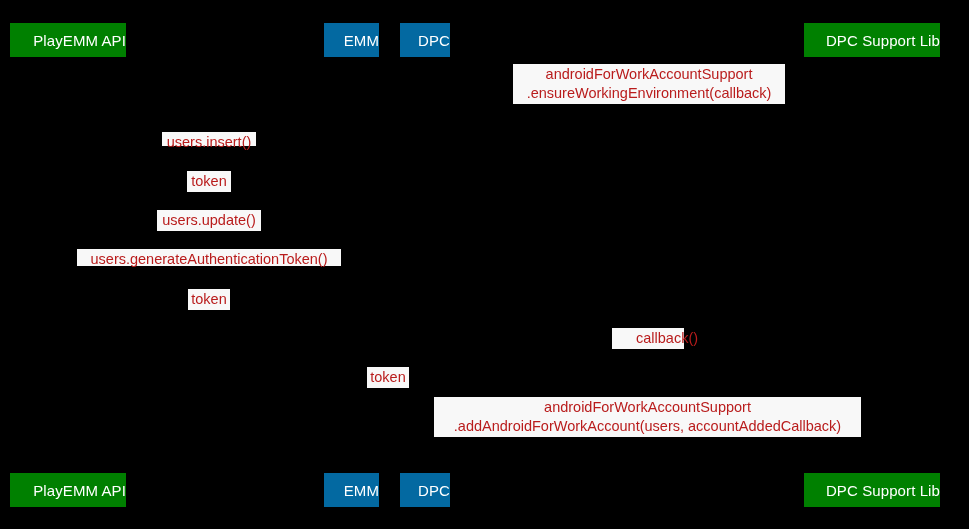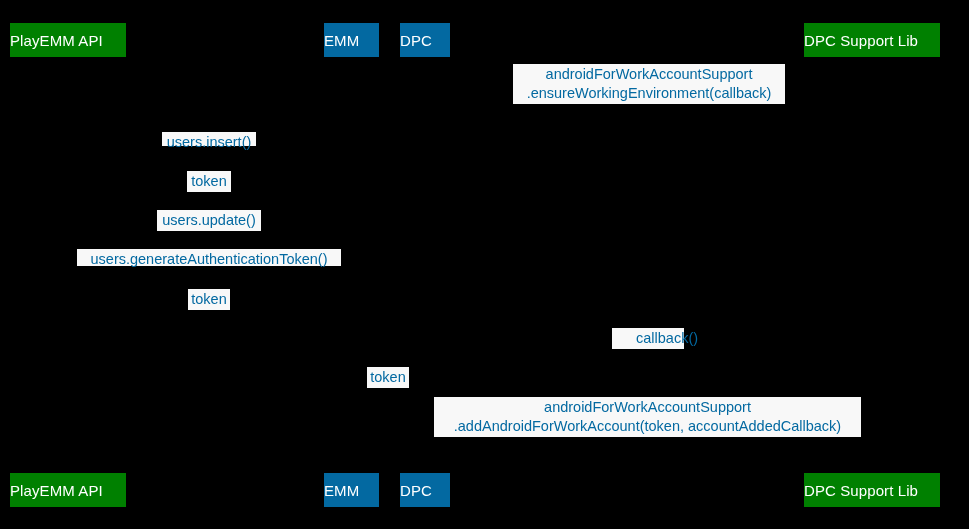--- a/index.html
+++ b/index.html
@@ -12,35 +12,35 @@
     width: 969px;
     height: 529px;
     background: #000000;
     font-family: "Liberation Sans", sans-serif;
     overflow: hidden;
   }
   .participant {
     position: absolute;
     display: flex;
     align-items: center;
-    justify-content: flex-start;
+    justify-content: flex-end;
     color: #ffffff;
     font-size: 15px;
     line-height: 1;
     letter-spacing: 0.1px;
     box-sizing: border-box;
     white-space: nowrap;
   }
   .participant.green { background: #008000; }
   .participant.blue  { background: #0369a1; }
 
   .msg {
     position: absolute;
     background: #f8f8f8;
-    color: #0369a1;
+    color: #b91c1c;
     font-size: 14.5px;
     line-height: 19px;
     text-align: center;
     white-space: pre;
     box-sizing: border-box;
     padding: 1px 2px;
   }
   .msg.two-line {
     line-height: 19px;
   }
@@ -76,14 +76,14 @@
       <span>DPC Support Lib</span>
     </div>
     <div class="msg two-line" style="left: 513px; top: 64px; width: 272px; height: 40px;"><span class="msg-line">androidForWorkAccountSupport</span><span class="msg-line">.ensureWorkingEnvironment(callback)</span></div>
     <div class="msg" style="left: 162px; top: 132px; width: 94px; height: 14px;"><span class="msg-line">users.insert()</span></div>
     <div class="msg" style="left: 187px; top: 171px; width: 44px; height: 21px;"><span class="msg-line">token</span></div>
     <div class="msg" style="left: 157px; top: 210px; width: 104px; height: 21px;"><span class="msg-line">users.update()</span></div>
     <div class="msg" style="left: 77px; top: 249px; width: 264px; height: 17px;"><span class="msg-line">users.generateAuthenticationToken()</span></div>
     <div class="msg" style="left: 188px; top: 289px; width: 42px; height: 21px;"><span class="msg-line">token</span></div>
     <div class="msg" style="left: 612px; top: 328px; width: 72px; height: 21px; padding-left: 24px;"><span class="msg-line">callback()</span></div>
     <div class="msg" style="left: 367px; top: 367px; width: 42px; height: 21px;"><span class="msg-line">token</span></div>
-    <div class="msg two-line" style="left: 434px; top: 397px; width: 427px; height: 40px;"><span class="msg-line">androidForWorkAccountSupport</span><span class="msg-line">.addAndroidForWorkAccount(token, accountAddedCallback)</span></div>
+    <div class="msg two-line" style="left: 434px; top: 397px; width: 427px; height: 40px;"><span class="msg-line">androidForWorkAccountSupport</span><span class="msg-line">.addAndroidForWorkAccount(users, accountAddedCallback)</span></div>
   </div>
 
 </body></html>

